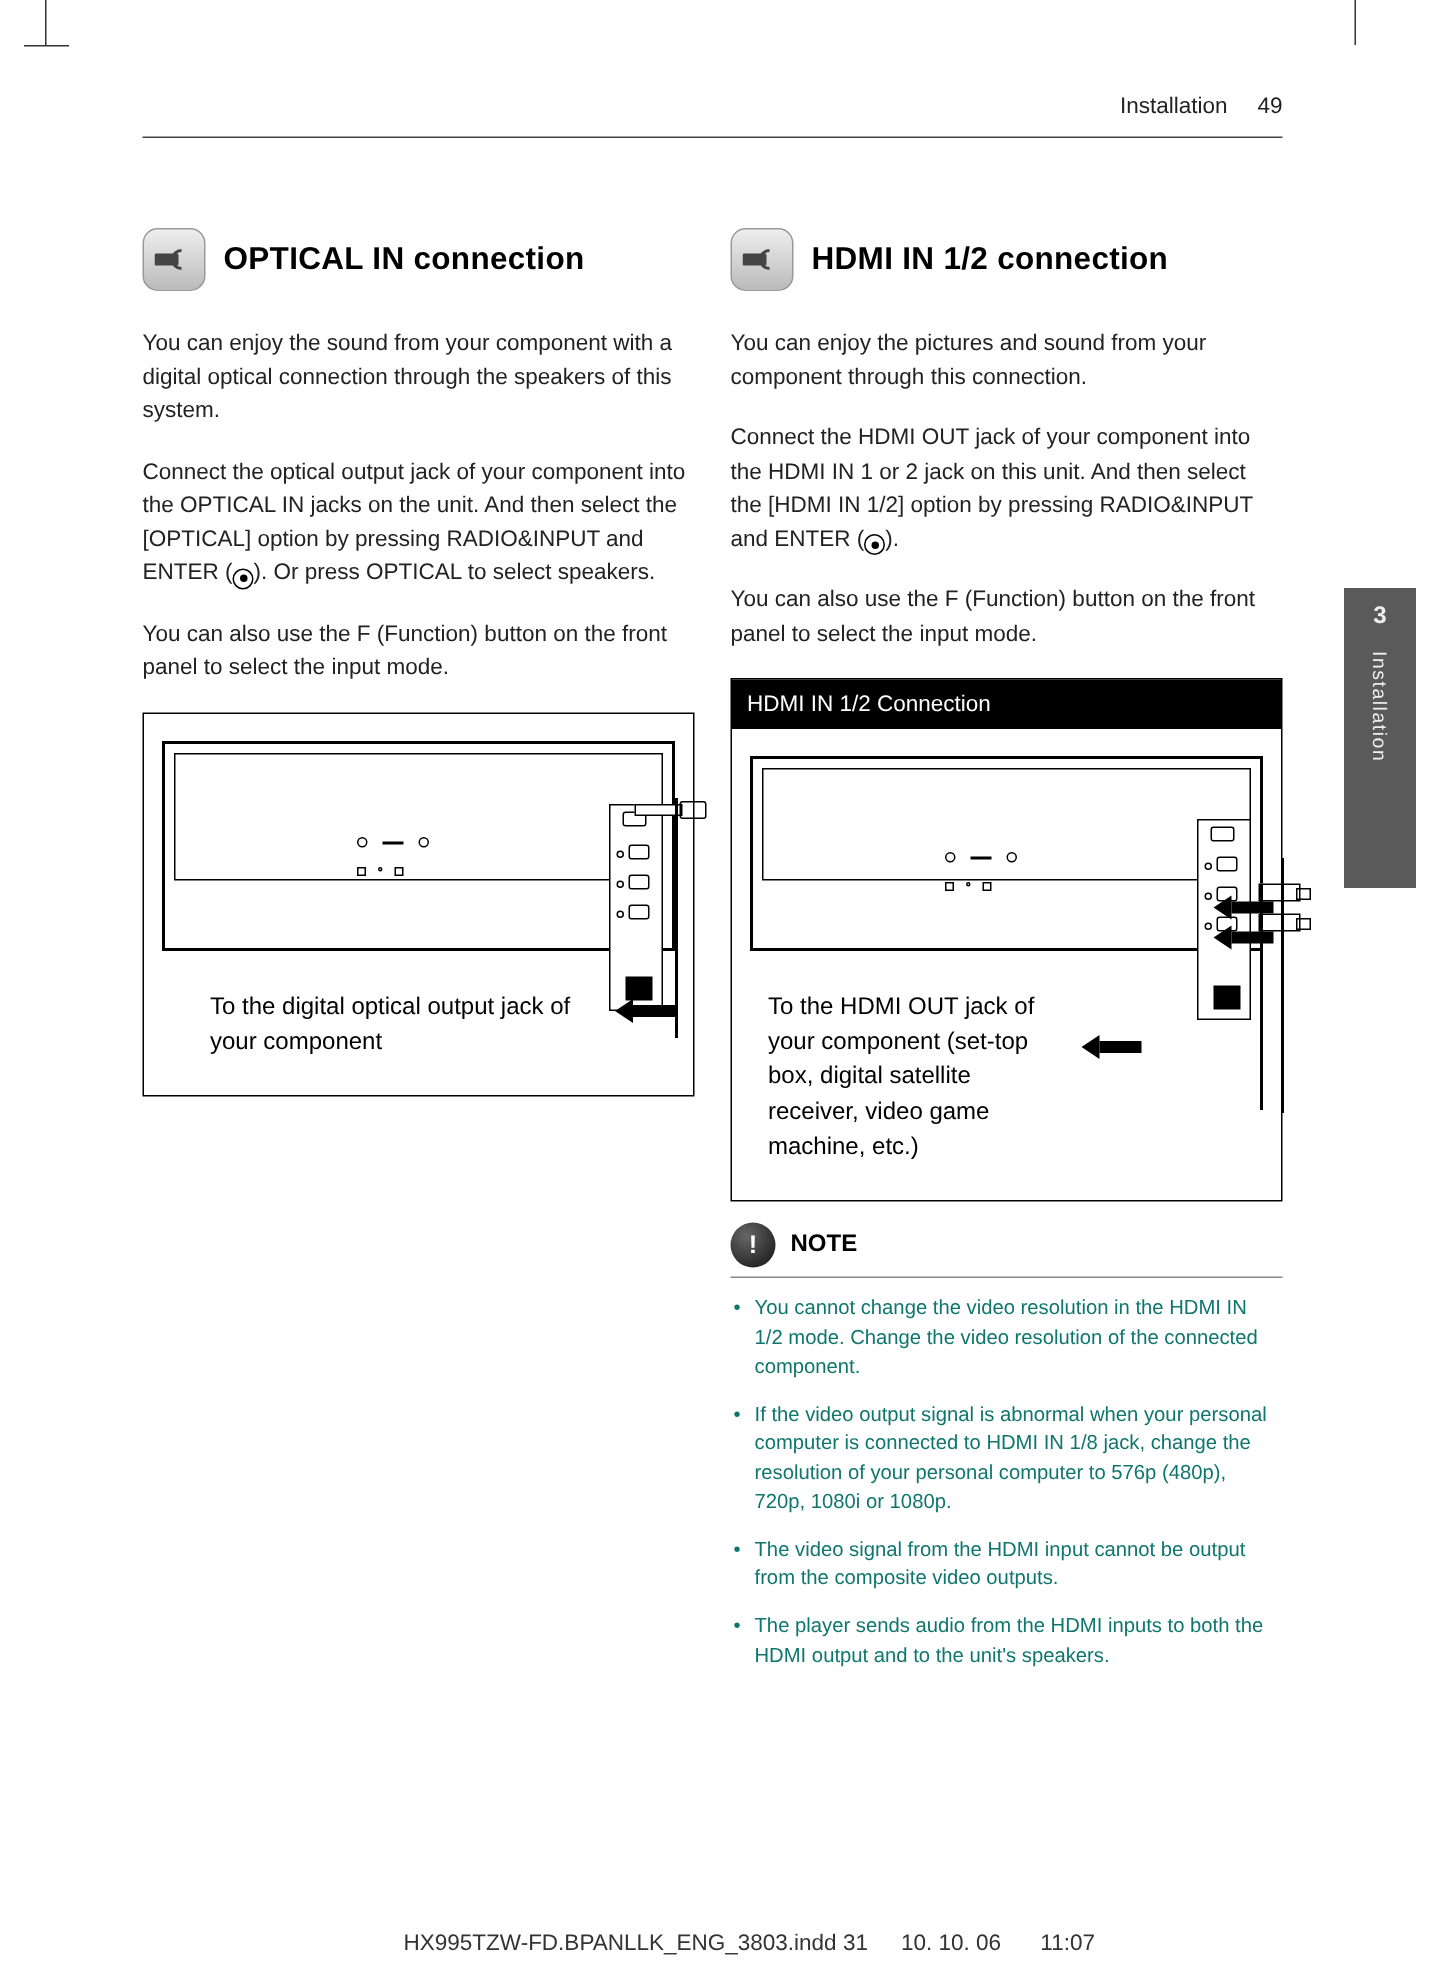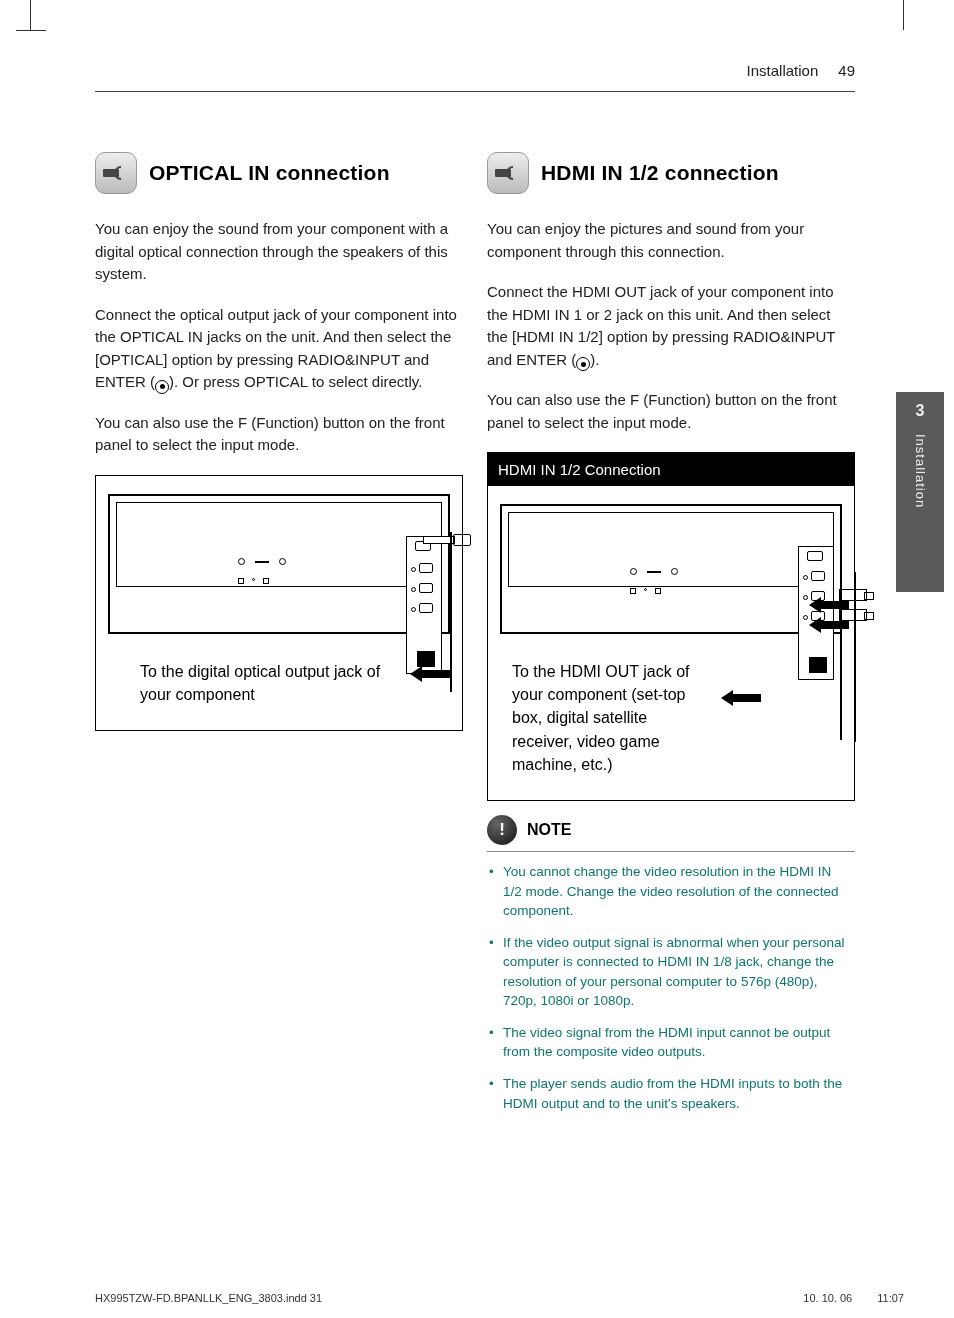--- a/index.html
+++ b/index.html
@@ -151,22 +151,22 @@
   }
   .side-tab .num { font-weight:bold; font-size:16px; padding:10px 0 6px; }
   .side-tab .rot {
     writing-mode: vertical-rl;
     font-size:13px;
     margin: 8px auto 0;
     letter-spacing:1px;
   }
   .footer {
     position:absolute; left:95px; right:50px; bottom:14px;
-    display:flex; justify-content:space-between;
-    font-size:11px; color:#333;
+    display:flex; justify-content:center;
+    font-size:15px; color:#333;
   }
   .footer .right span { margin-left:22px; }
   .ports { position:absolute; right:6px; top:40px; width:36px; bottom:-42px; background:#fff; border:1px solid #000;}
   .port-dot {position:absolute; left:4px; width:5px; height:5px; border:1px solid #000; border-radius:50%;}
   .port-rect {position:absolute; left:12px; width:14px; height:10px; border:1px solid #000; border-radius:2px;}
   .lan {position:absolute; left:10px; bottom:6px; width:18px; height:16px; background:#000;}
   .cable-optical {position:absolute; right:-38px; top:-6px; width:56px; height:18px;}
   .cable-optical::before{content:'';position:absolute;left:0;top:5px;width:30px;height:6px;background:#fff;border:1px solid #000;}
   .cable-optical::after{content:'';position:absolute;left:30px;top:3px;width:16px;height:10px;border:1px solid #000;border-radius:2px;}
   .cable-line-o {position:absolute; right:10px; top:56px; width:2px; height:160px; background:#000;}
@@ -198,21 +198,21 @@
         <div class="title-icon">
           <svg width="26" height="16" viewBox="0 0 26 16">
               <rect x="0" y="4" width="16" height="8" fill="#444" rx="1"></rect>
               <path d="M18 2 a6 6 0 1 0 0 12" fill="none" stroke="#444" stroke-width="2"></path>
             </svg>
         </div>
         <div class="title-text">OPTICAL IN connection</div>
       </div>
       <p class="body">You can enjoy the sound from your component with a digital optical connection through the speakers of this system.</p>
       <p class="body">
-        <span>Connect the optical output jack of your component into the OPTICAL IN jacks on the unit. And then select the [OPTICAL] option by pressing RADIO&amp;INPUT and ENTER (</span><span class="enter-icon"></span><span>). Or press OPTICAL to select directly.</span>
+        <span>Connect the optical output jack of your component into the OPTICAL IN jacks on the unit. And then select the [OPTICAL] option by pressing RADIO&amp;INPUT and ENTER (</span><span class="enter-icon"></span><span>). Or press OPTICAL to select speakers.</span>
       </p>
       <p class="body">You can also use the F (Function) button on the front panel to select the input mode.</p>
 
       <div class="figure">
         <div class="fig-body">
           <div class="device">
             <div class="device-inner"></div>
             <div class="dots-row">
                 <span></span>
                 <span style="border-radius:0;width:14px;border-bottom:2px solid #000;border-top:none;border-left:none;border-right:none;height:0;margin-top:3px"></span>

